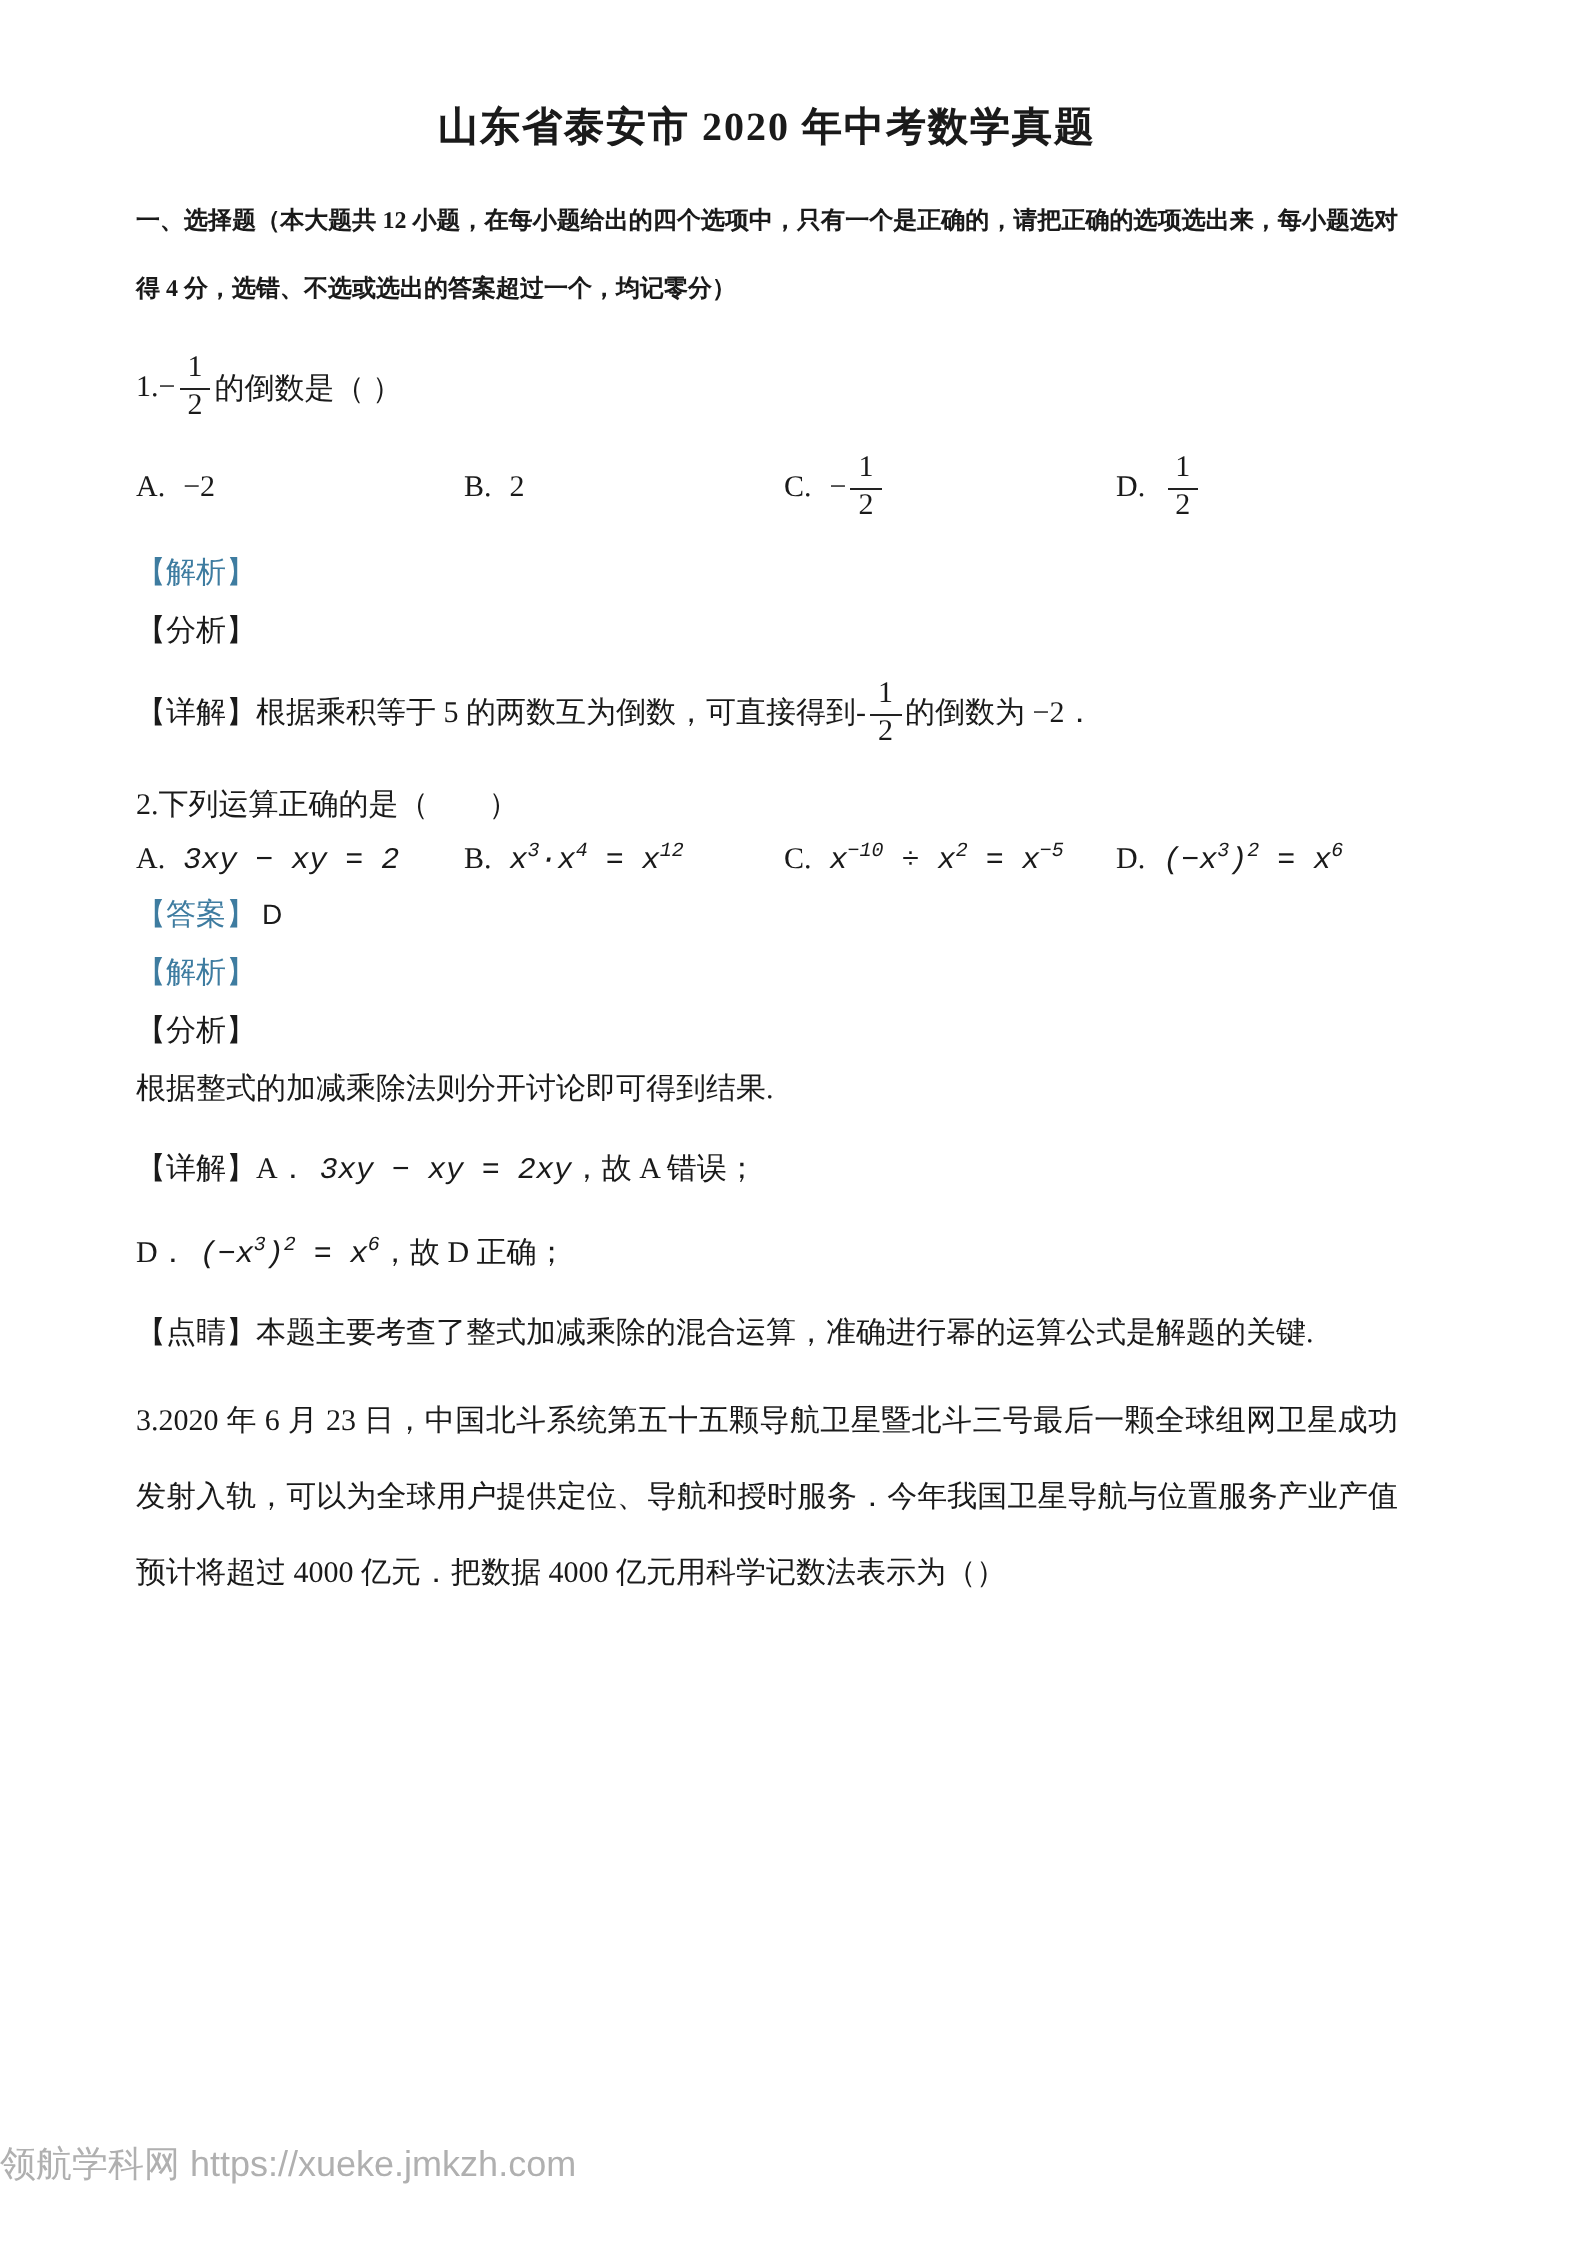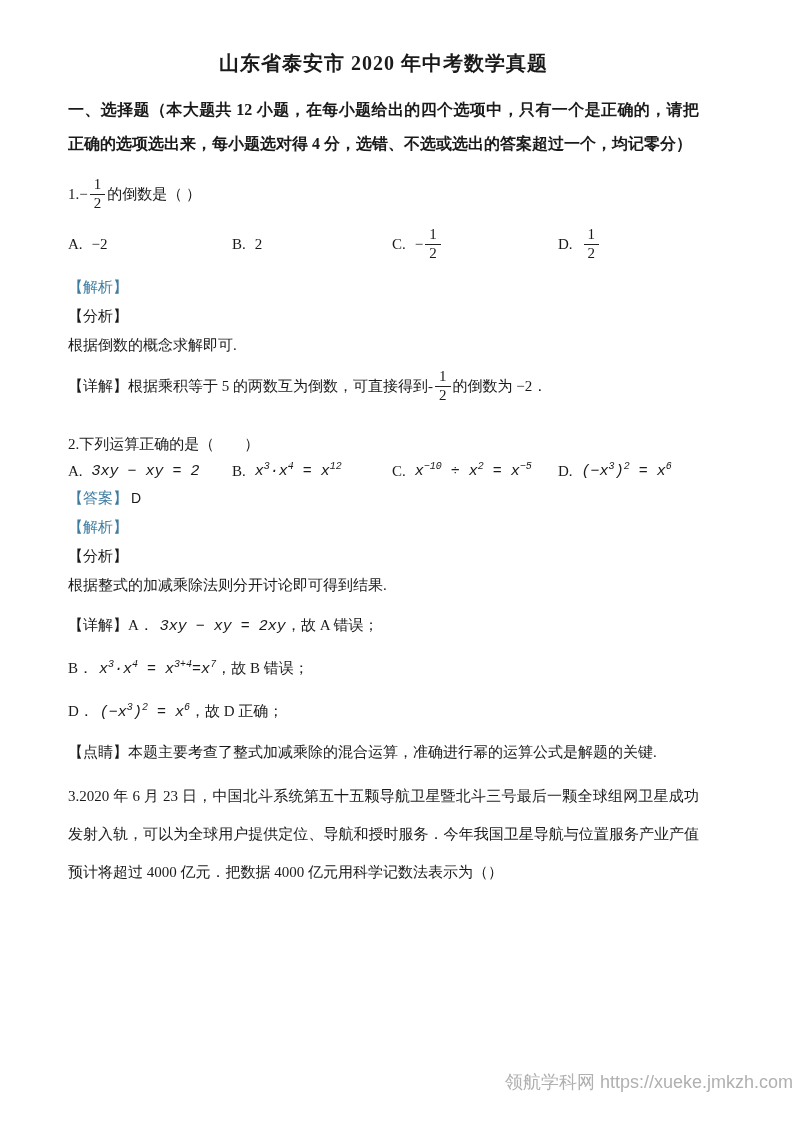--- a/index.html
+++ b/index.html
@@ -19,21 +19,21 @@
   }
   .doc-title {
     text-align: center;
     font-size: 20px;
     font-weight: bold;
     margin: 0 0 16px 0;
     letter-spacing: 1px;
   }
   .sec-header {
     font-weight: bold;
-    font-size: 16px;
+    font-size: 12px;
     line-height: 34px;
     text-align: justify;
     margin: 0 0 6px 0;
   }
   .para {
     margin: 8px 0;
     line-height: 21px;
   }
   .para-wide {
     margin: 17px 0;
@@ -80,32 +80,32 @@
   }
   .opts-tall { min-height: 50px; }
   .opt { display: flex; align-items: center; }
   .opt-label { margin-right: 9px; }
   .detail-flex {
     display: flex;
     align-items: center;
     flex-wrap: nowrap;
     min-height: 44px;
   }
-  .gap-top { margin-top: 26px; }
+  .gap-top { margin-top: 14px; }
   .d-letter { margin-right: 6px; }
   .q3-para {
     margin: 14px 0 0 0;
     line-height: 38px;
     text-align: justify;
   }
   .footer {
     position: absolute;
     left: 0; right: 0;
     bottom: 28px;
-    text-align: right;
+    text-align: left;
     font-family: "Liberation Sans", "DejaVu Sans", sans-serif;
     font-size: 18px;
     color: var(--footer-color, #b0b0b0);
   }
 </style>
 </head>
 <body>
 
 <div class="page">
 
@@ -148,21 +148,20 @@
         </span>
     </div>
   </div>
 
   <p class="para">
     <span class="accent">【解析】</span>
   </p>
   <p class="para">
     <span>【分析】</span>
   </p>
-  <p class="para">根据倒数的概念求解即可.</p>
 
   <div class="para detail-flex">
     <span>【详解】</span>
       <span>根据乘积等于 5 的两数互为倒数，可直接得到-</span>
       <span class="frac">
         <span class="fr-num">1</span>
         <span class="fr-den">2</span>
       </span>
       <span>的倒数为 −2．</span>
   </div>
@@ -197,23 +196,20 @@
   </p>
   <p class="para">
     <span>【分析】</span>
   </p>
   <p class="para">根据整式的加减乘除法则分开讨论即可得到结果.</p>
 
   <p class="para-wide">
     <span>【详解】</span><span class="d-letter">A．</span><span class="m"><span>3xy − xy = 2xy</span></span><span>，故 A 错误；</span>
   </p>
   <p class="para-wide">
-    <span class="d-letter">B．</span><span class="m"><span>x</span><sup>3</sup><span>·x</span><sup>4</sup><span> = x</span><sup>3+4</sup><span>=x</span><sup>7</sup></span><span>，故 B 错误；</span>
-  </p>
-  <p class="para-wide">
     <span class="d-letter">D．</span><span class="m"><span>(−x</span><sup>3</sup><span>)</span><sup>2</sup><span> = x</span><sup>6</sup></span><span>，故 D 正确；</span>
   </p>
 
 
   <p class="para">
     <span>【点睛】</span><span>本题主要考查了整式加减乘除的混合运算，准确进行幂的运算公式是解题的关键.</span>
   </p>
 
   <p class="q3-para">3.2020 年 6 月 23 日，中国北斗系统第五十五颗导航卫星暨北斗三号最后一颗全球组网卫星成功发射入轨，可以为全球用户提供定位、导航和授时服务．今年我国卫星导航与位置服务产业产值预计将超过 4000 亿元．把数据 4000 亿元用科学记数法表示为（）</p>
 

